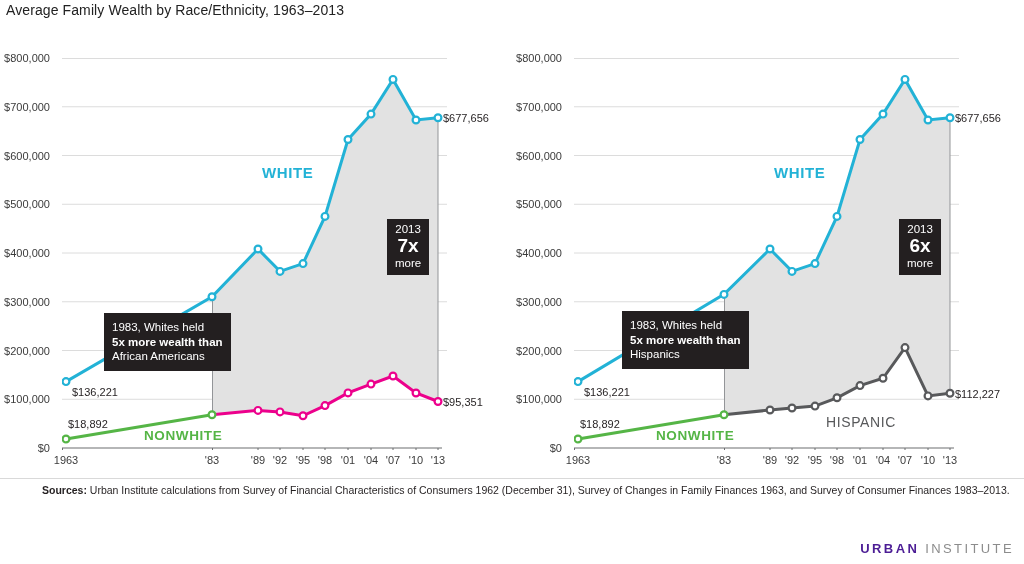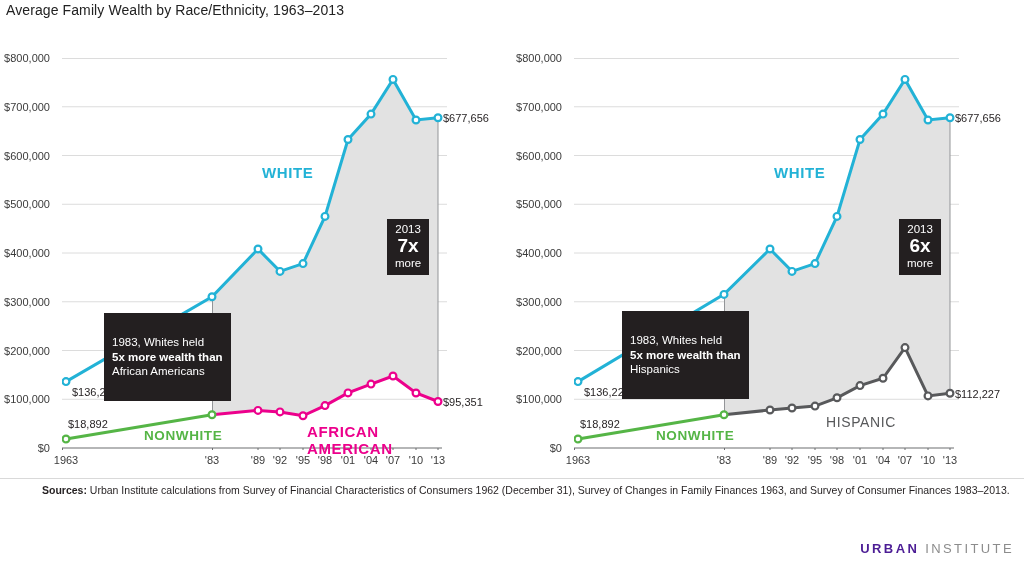--- a/index.html
+++ b/index.html
@@ -63,21 +63,21 @@
     transform:translateX(-50%);
     white-space:nowrap;
   }
   svg.chart { position:absolute; left:0; top:0; }
   .annot {
     position:absolute;
     background:#231f20;
     color:#fff;
     font-size:11.5px;
     line-height:1.28;
-    padding:22px 8px;
+    padding:7px 8px;
     white-space:nowrap;
   }
   .annot b { font-weight:bold; }
   .annot-2013 {
     position:absolute;
     background:#231f20;
     color:#fff;
     text-align:center;
     padding:4px 8px 6px;
     line-height:1.1;
@@ -220,21 +220,20 @@
           <circle cx="286" cy="334.9" r="3.4"></circle>
           <circle cx="309" cy="326.1" r="3.4"></circle>
           <circle cx="331" cy="318" r="3.4"></circle>
           <circle cx="354" cy="335" r="3.4"></circle>
           <circle cx="376" cy="343.5" r="3.4"></circle>
         </g>
       </svg>
 
       <div class="sl white-lbl" style="left:200px; top:106px;">WHITE</div>
       <div class="sl nonwhite-lbl" style="left:82px; top:370px;">NONWHITE</div>
-      <div class="sl aa-lbl" style="left:245px; top:365px;">AFRICAN AMERICAN</div>
 
       <div class="startlabel" style="left:10px; top:328px;">$136,221</div>
       <div class="startlabel" style="left:6px; top:360px;">$18,892</div>
       <div class="endlabel" style="left:381px; top:54px;">$677,656</div>
       <div class="endlabel" style="left:381px; top:338px;">$95,351</div>
 
       <div class="annot" style="left:42px; top:255px;">
         <div>1983, Whites held</div>
         <div><b>5x more wealth than</b></div>
         <div>African Americans</div>

